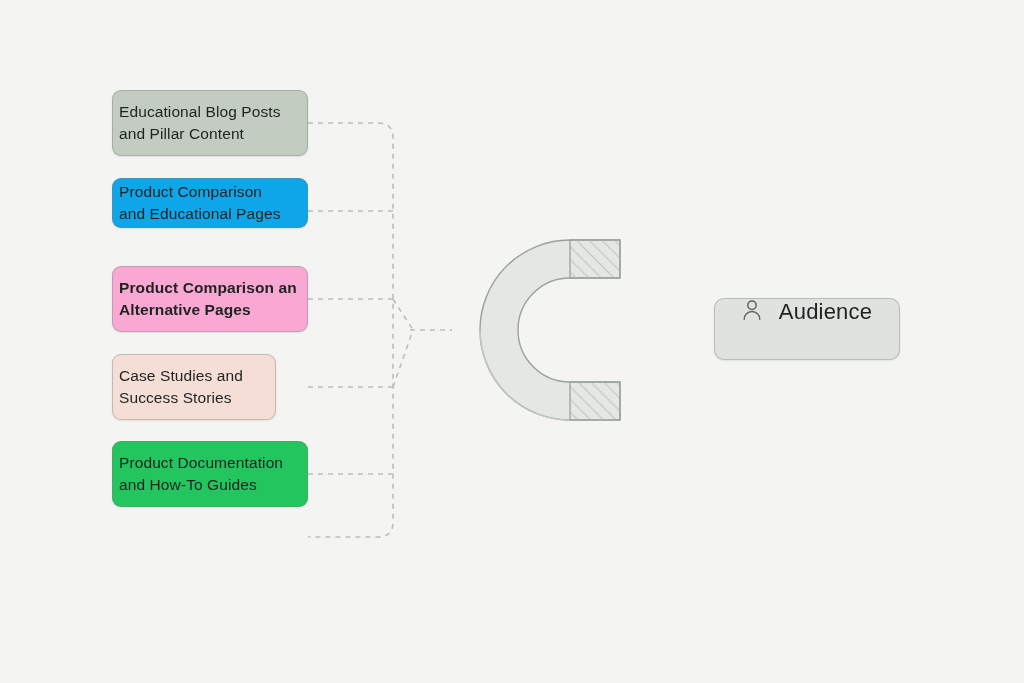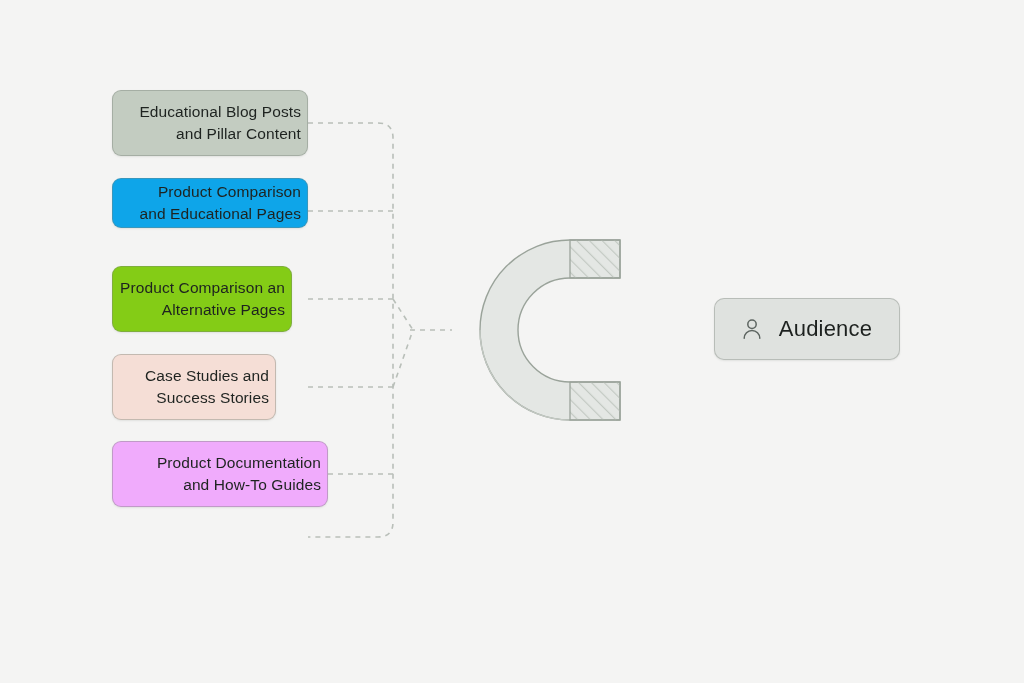--- a/index.html
+++ b/index.html
@@ -35,21 +35,21 @@
     height: 215px;
   }
   .node {
     position: absolute;
     box-sizing: border-box;
     border-radius: 9px;
     border: 1px solid rgba(120,130,120,0.40);
     display: flex;
     align-items: center;
     justify-content: center;
-    text-align: right;
+    text-align: left;
     color: #1e2320;
     font-size: 15.5px;
     line-height: 1.42;
     letter-spacing: 0.1px;
     box-shadow: 0 1px 2px rgba(60,70,60,0.10);
     padding: 0 6px;
     overflow: hidden;
     white-space: nowrap;
   }
   .node .node-label {
@@ -60,21 +60,20 @@
     position: absolute;
     left: 714px;
     top: 298px;
     width: 186px;
     height: 62px;
     box-sizing: border-box;
     border-radius: 10px;
     border: 1px solid rgba(120,130,120,0.38);
     background: #dfe2df;
     display: flex;
-    align-items: center;
     justify-content: center;
     gap: 17px;
     box-shadow: 0 1px 2px rgba(60,70,60,0.10);
   }
   .audience-label {
     font-size: 22px;
     color: #1d211f;
     letter-spacing: 0.2px;
   }
   .person-icon {
@@ -136,35 +135,35 @@
     </span>
   </div>
 
   <div class="node" style="left:112px; top:178px; width:196px; height:50px; background:#0ea5e9;">
     <span class="node-label">
       <span>Product Comparison</span><br>
       <span>and Educational Pages</span>
     </span>
   </div>
 
-  <div class="node" style="left:112px; top:266px; width:180px; height:66px; background:#84cc16;">
+  <div class="node" style="left:112px; top:266px; width:196px; height:66px; background:#f9a8d4;font-weight:bold;">
     <span class="node-label">
       <span>Product Comparison an</span><br>
       <span>Alternative Pages</span>
     </span>
   </div>
 
   <div class="node" style="left:112px; top:354px; width:164px; height:66px; background:#f5ded6;">
     <span class="node-label">
       <span>Case Studies and</span><br>
       <span>Success Stories</span>
     </span>
   </div>
 
-  <div class="node" style="left:112px; top:441px; width:216px; height:66px; background:#f0abfc;">
+  <div class="node" style="left:112px; top:441px; width:196px; height:66px; background:#22c55e;">
     <span class="node-label">
       <span>Product Documentation</span><br>
       <span>and How-To Guides</span>
     </span>
   </div>
 
 
   <div class="audience-node">
     <svg class="person-icon" viewBox="0 0 20 22">
       <circle cx="10" cy="6.2" r="4.2" fill="none" stroke="#5d6561" stroke-width="1.5"></circle>

